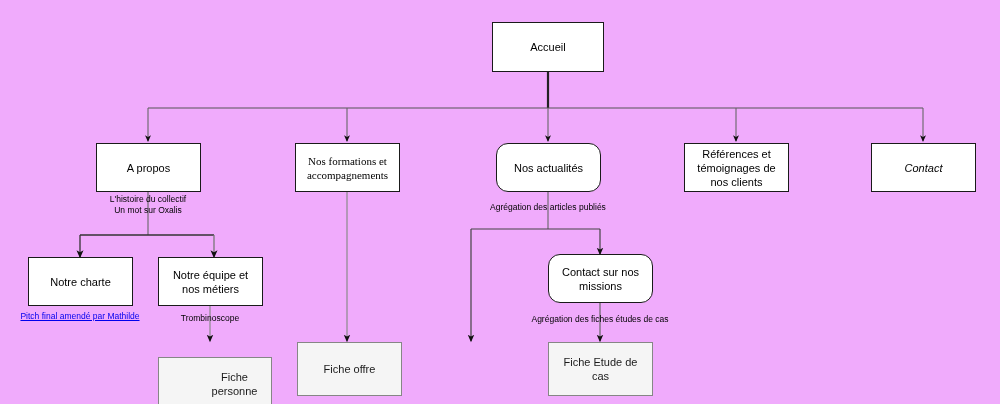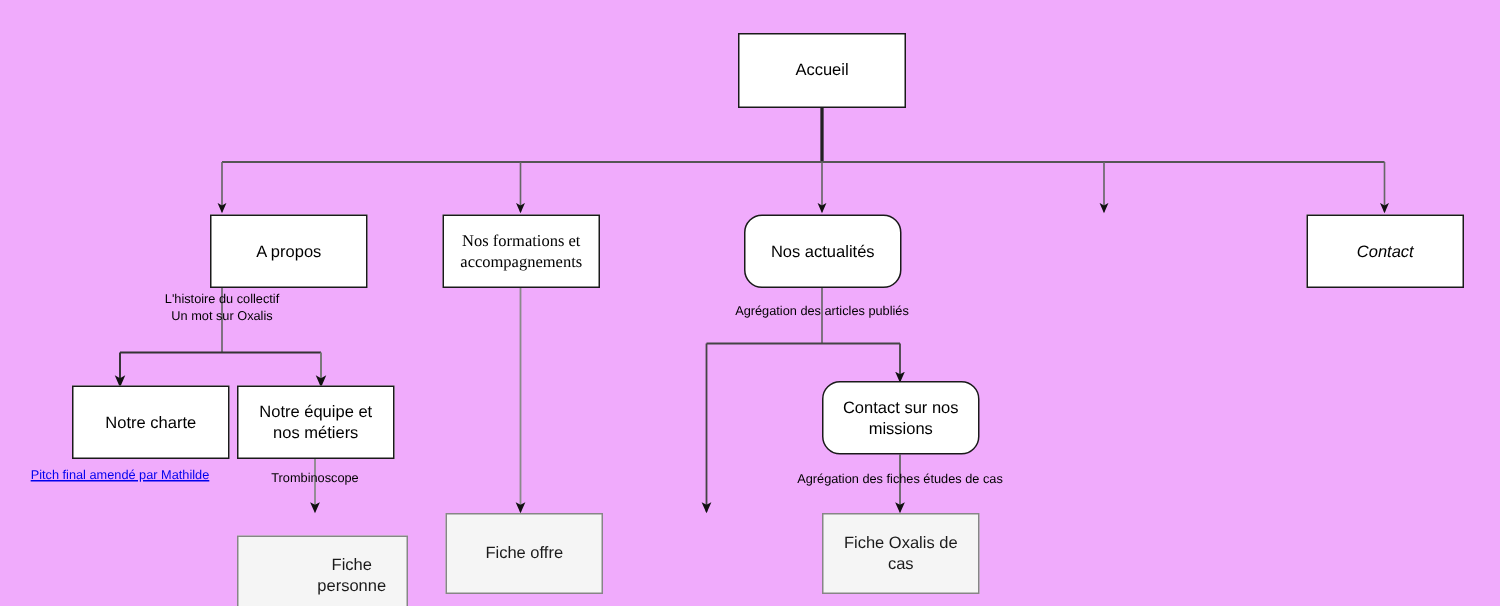--- a/index.html
+++ b/index.html
@@ -97,38 +97,41 @@
     <path d="M471,229 L471,341" stroke="#444444" stroke-width="1.2" fill="none" marker-end="url(#arrow)"></path>
     <path d="M600,229 L600,254" stroke="#444444" stroke-width="1.2" fill="none" marker-end="url(#arrow)"></path>
 
     <path d="M600,303 L600,341" stroke="#666666" stroke-width="1.2" fill="none" marker-end="url(#arrow)"></path>
   </svg>
 
   <div class="node" style="left:492px; top:22px; width:112px; height:50px;">
     <span>Accueil</span>
   </div>
 
-  <div class="node" style="left:96px; top:143px; width:105px; height:49px;margin-left:44px;">
+  <div class="node" style="left:96px; top:143px; width:105px; height:49px;">
     <span>A propos</span>
   </div>
 
   <div class="node" style="left:295px; top:143px; width:105px; height:49px;font-family:Liberation Serif, serif;">
     <span>Nos formations et accompagnements</span>
   </div>
 
   <div class="node rounded" style="left:496px; top:143px; width:105px; height:49px;text-align:right;">
     <span>Nos actualités</span>
   </div>
 
+  <div class="node" style="left:684px; top:143px; width:105px; height:49px;">
+    <span>Références et témoignages de nos clients</span>
+  </div>
 
   <div class="node" style="left:871px; top:143px; width:105px; height:49px;font-style:italic;">
     <span>Contact</span>
   </div>
 
-  <div class="node" style="left:28px; top:257px; width:105px; height:49px;margin-left:20px;">
+  <div class="node" style="left:28px; top:257px; width:105px; height:49px;">
     <span>Notre charte</span>
   </div>
 
   <div class="node" style="left:158px; top:257px; width:105px; height:49px;">
     <span>Notre équipe et nos métiers</span>
   </div>
 
   <div class="node rounded" style="left:548px; top:254px; width:105px; height:49px;">
     <span>Contact sur nos missions</span>
   </div>
@@ -136,21 +139,21 @@
   <div class="node leaf" style="left:158px; top:357px; width:114px; height:54px;padding-left:44px;">
     <span>Fiche personne</span>
   </div>
 
   <div class="node leaf" style="left:297px; top:342px; width:105px; height:54px;">
     <span>Fiche offre</span>
   </div>
 
 
   <div class="node leaf" style="left:548px; top:342px; width:105px; height:54px;">
-    <span>Fiche Oxalis de cas</span>
+    <span>Fiche Etude de cas</span>
   </div>
 
   <div class="edge-label" style="left:73px; top:194px; width:150px;">L'histoire du collectif
 Un mot sur Oxalis</div>
 
   <div class="edge-label" style="left:473px; top:202px; width:150px;">Agrégation des articles publiés</div>
 
   <div class="edge-label link" style="left:10px; top:311px; width:140px;">Pitch final amendé par Mathilde</div>
 
   <div class="edge-label" style="left:145px; top:313px; width:130px;">Trombinoscope</div>

